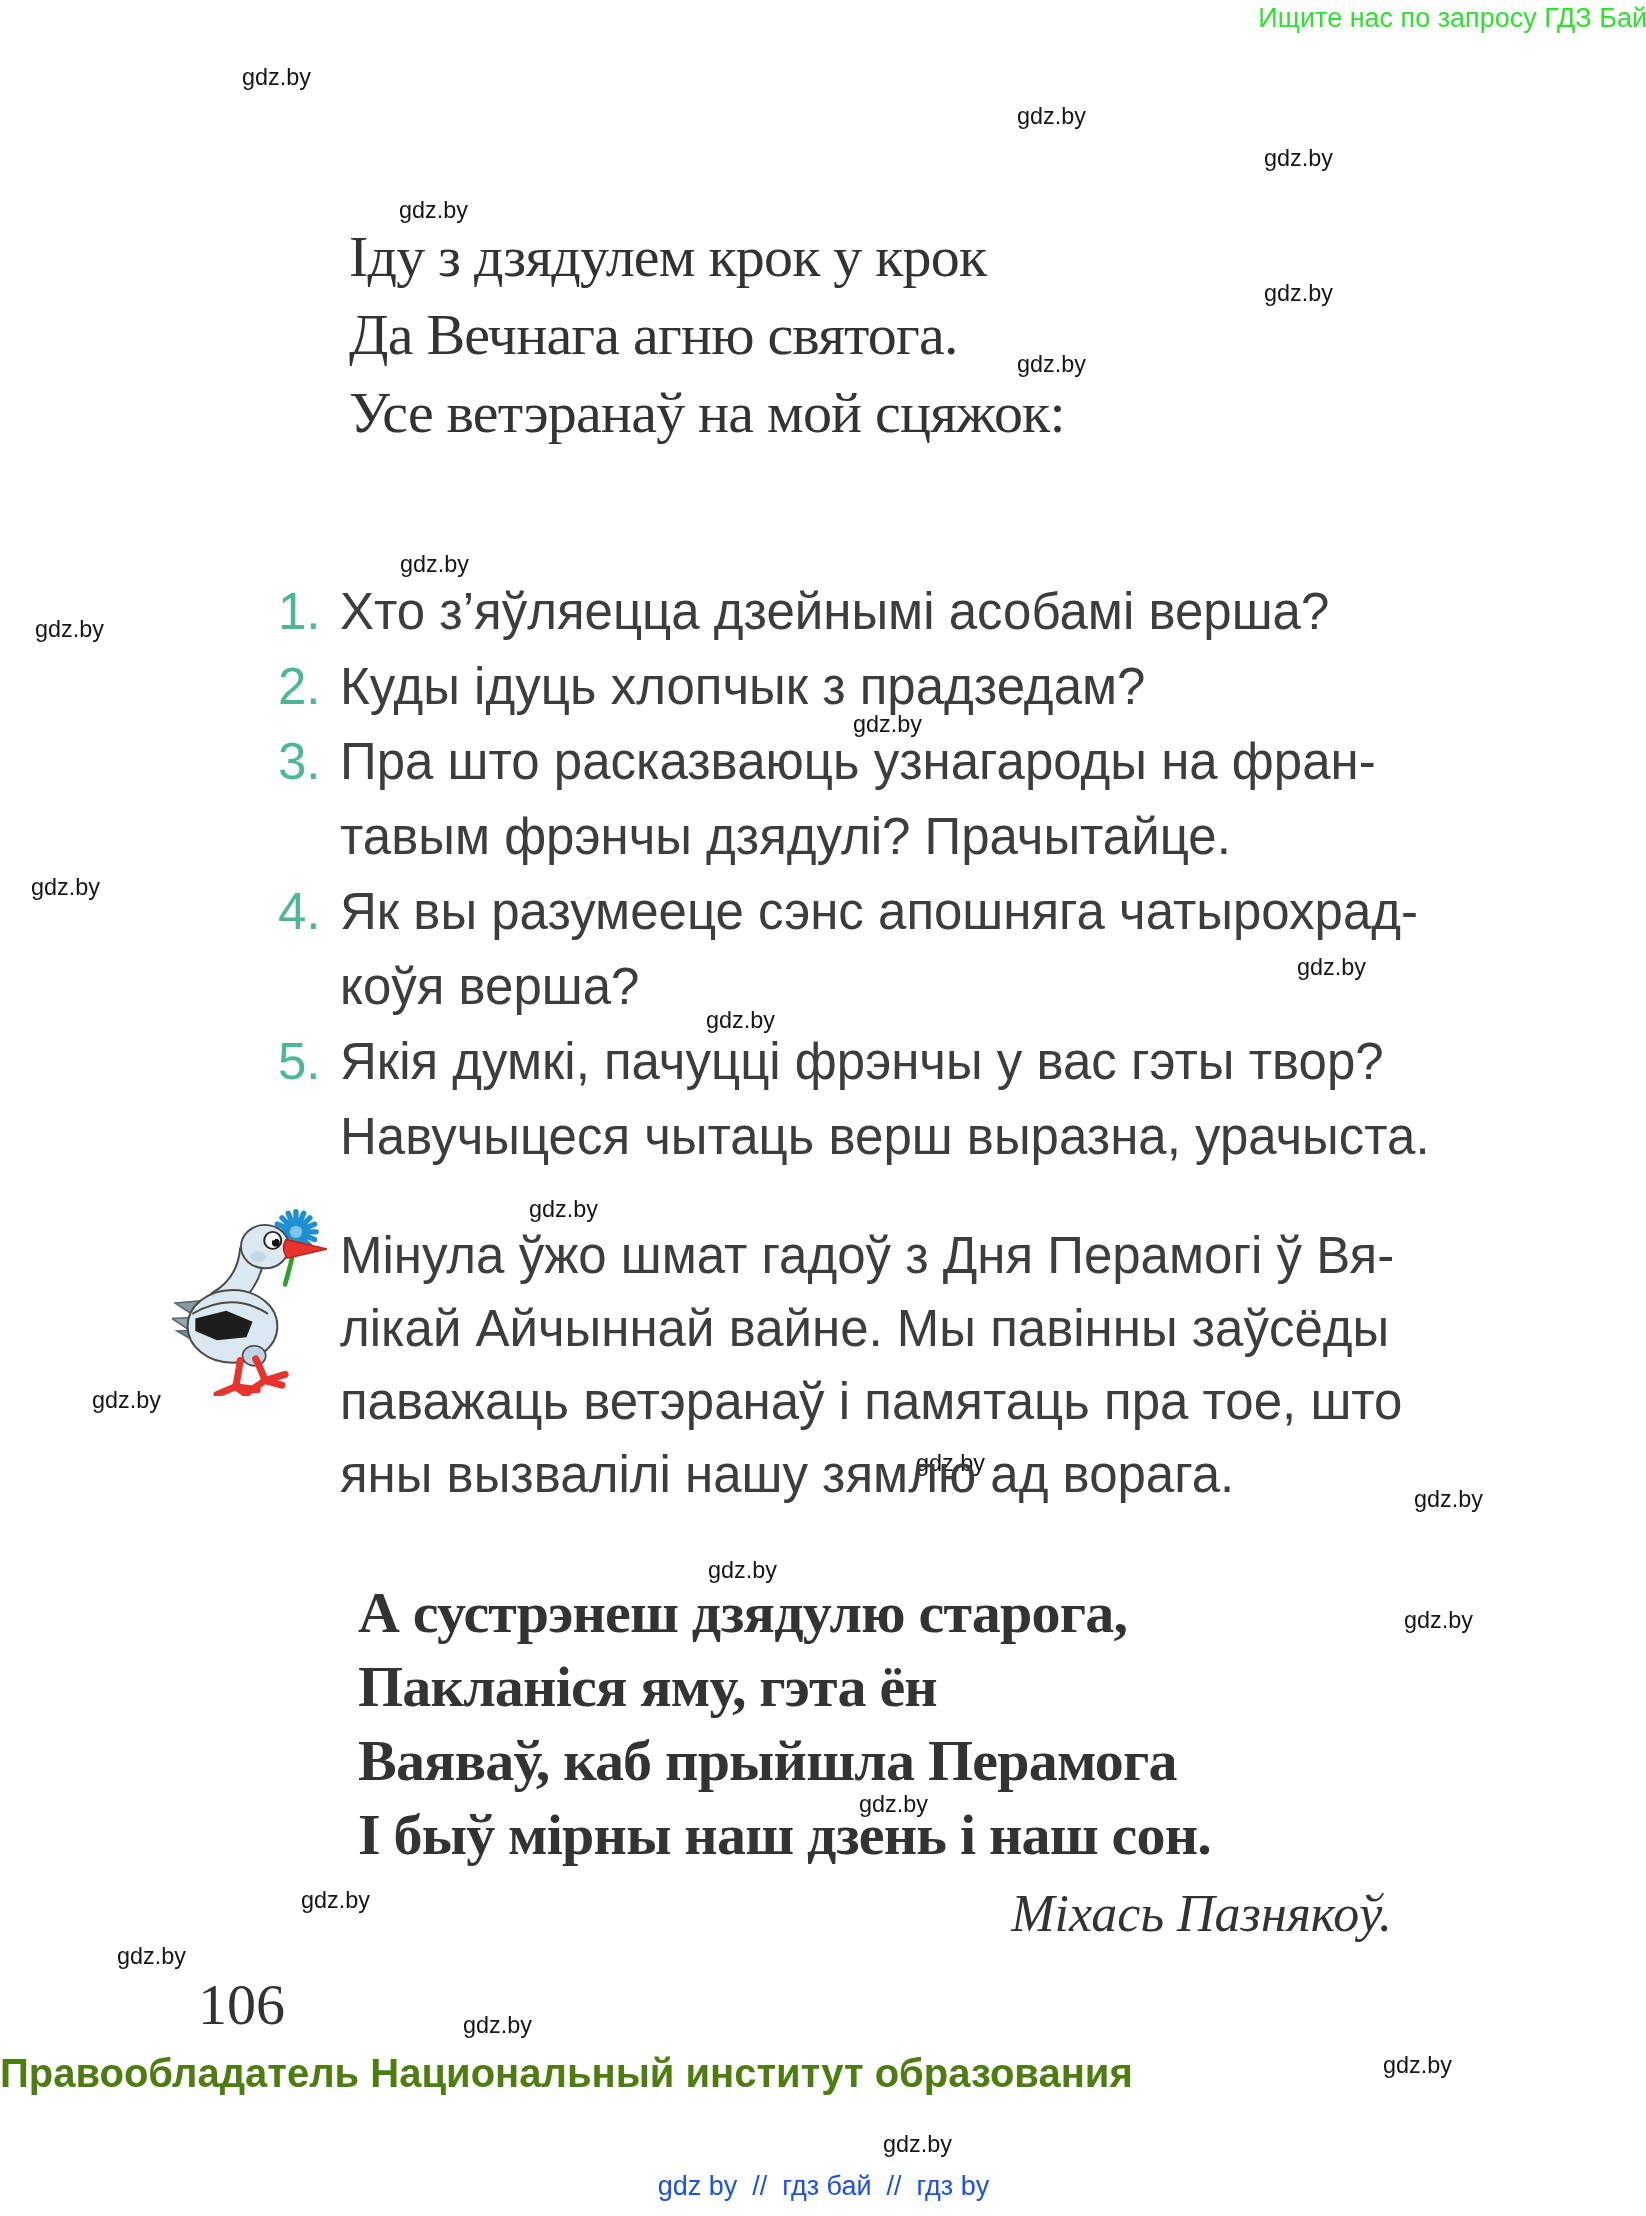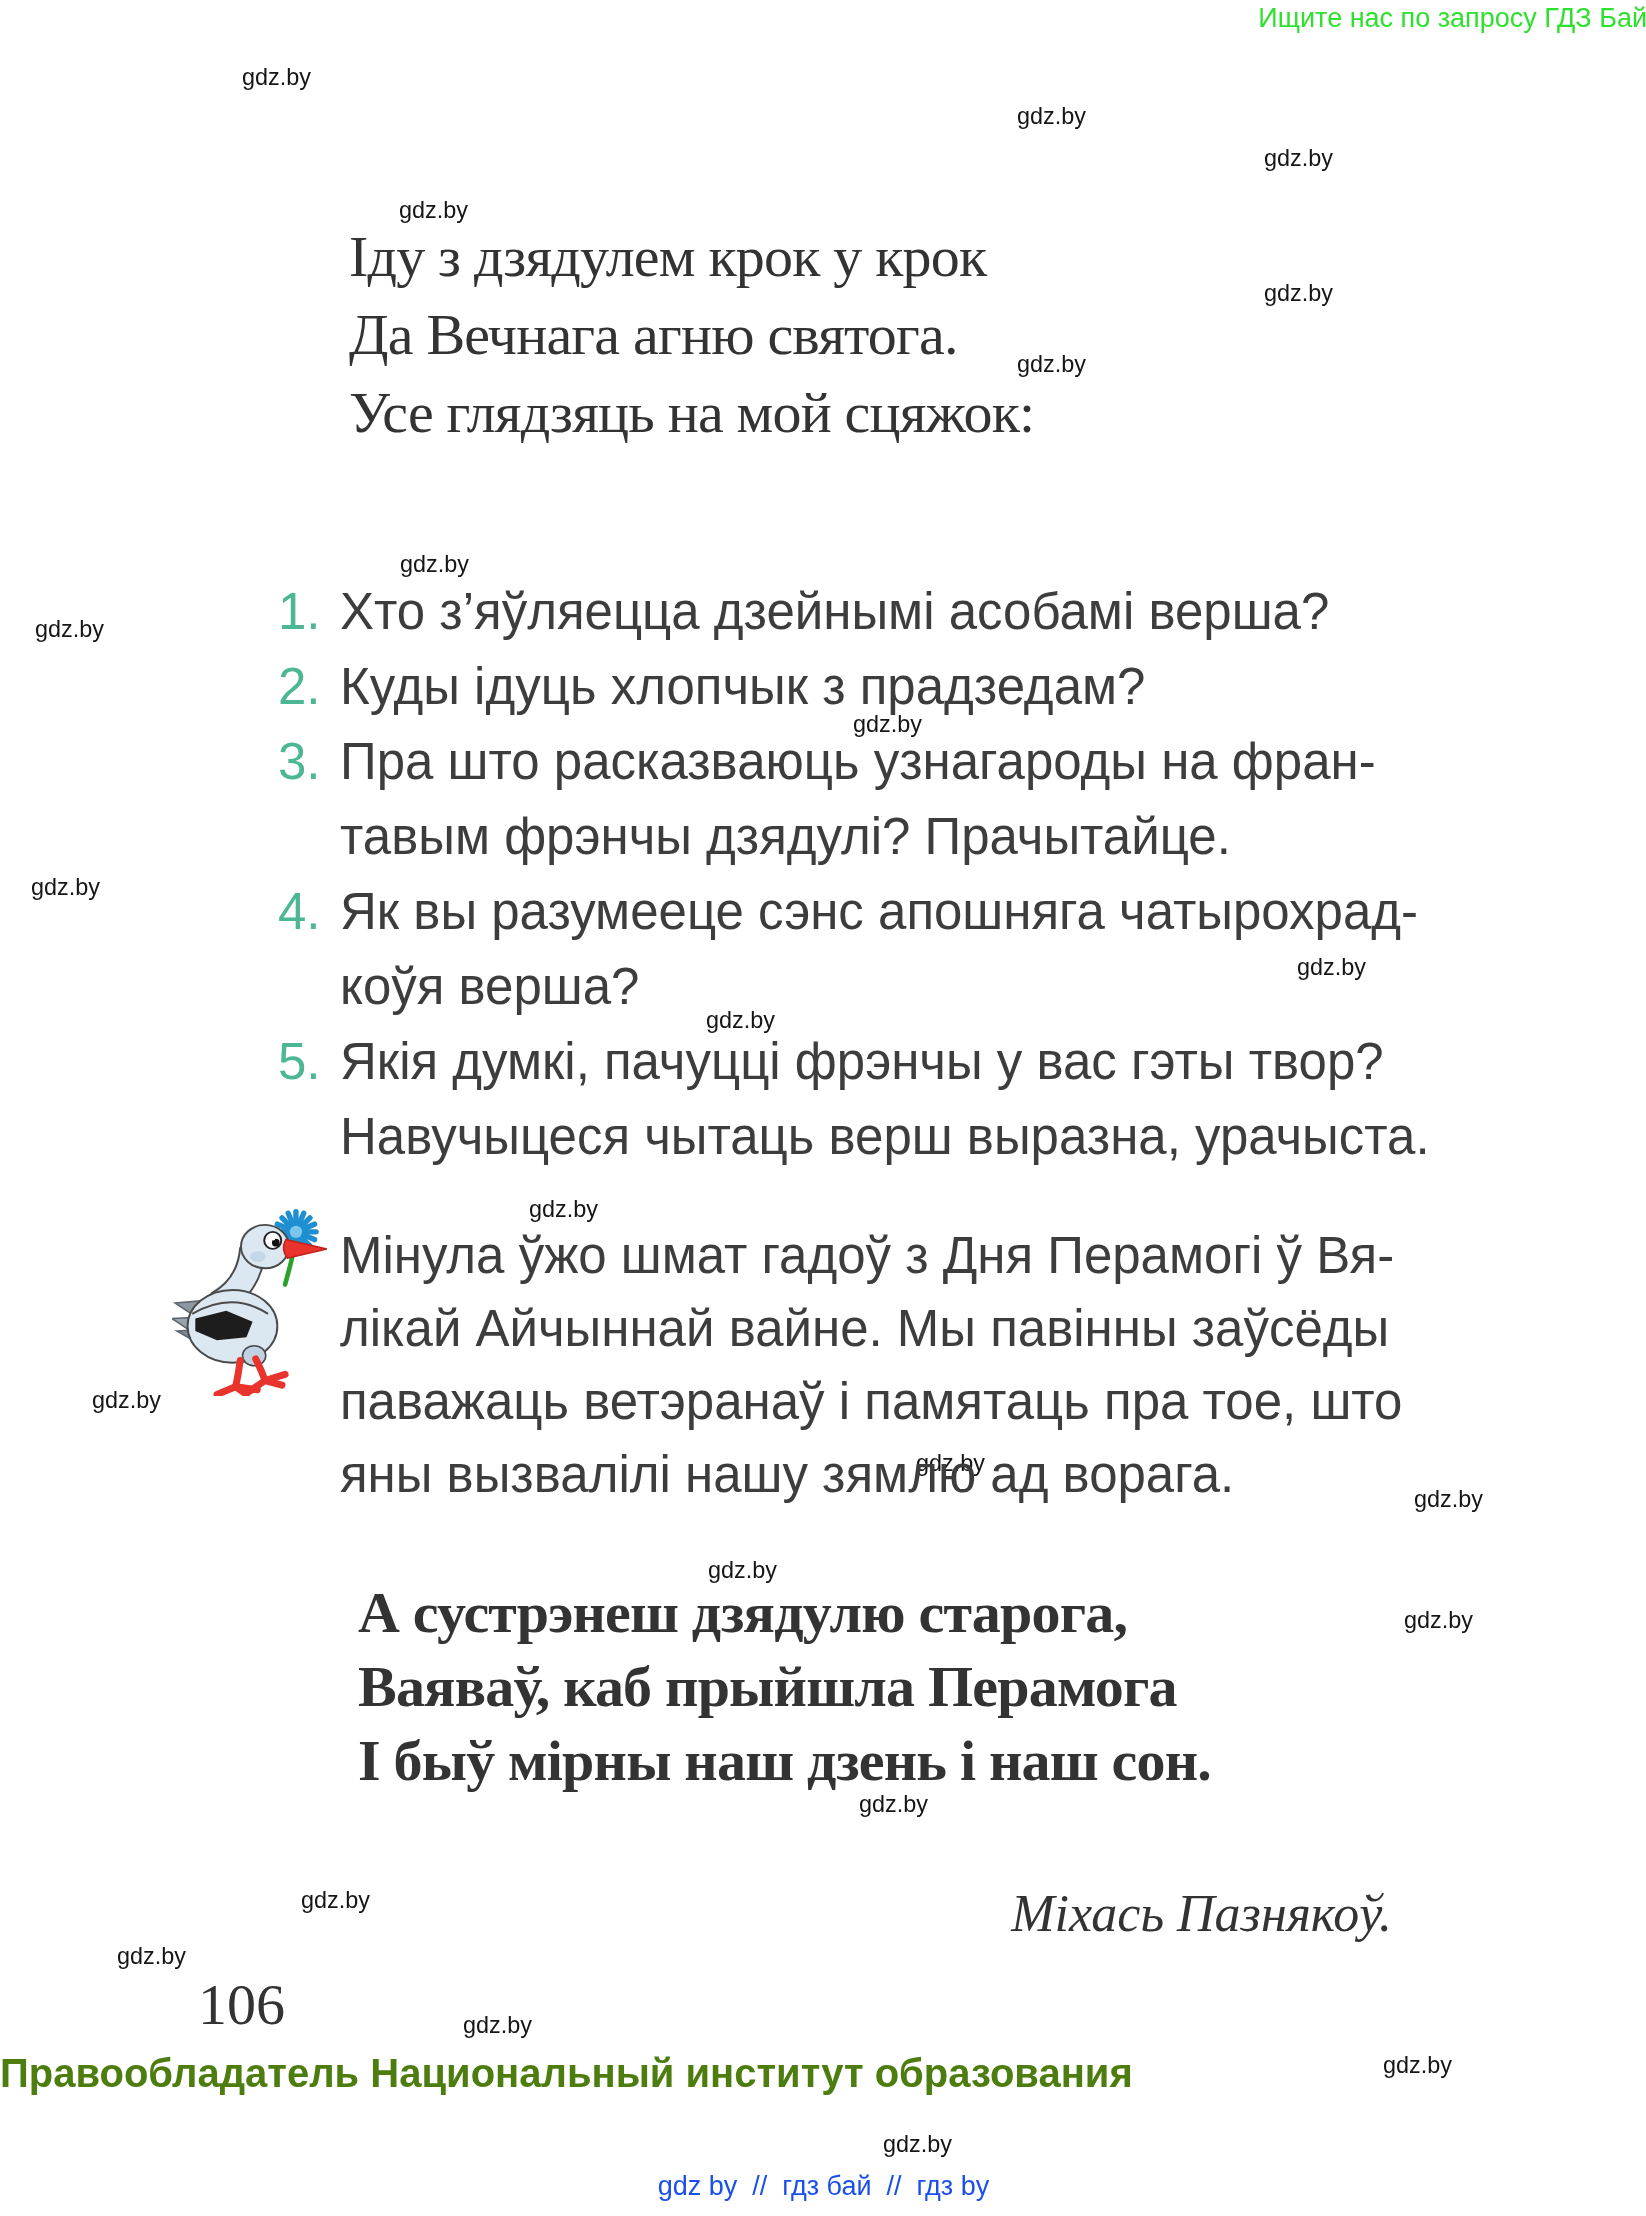--- a/index.html
+++ b/index.html
@@ -125,21 +125,21 @@
 <span class="wm" style="left:859px;top:1791px">gdz.by</span>
 <span class="wm" style="left:301px;top:1887px">gdz.by</span>
 <span class="wm" style="left:117px;top:1943px">gdz.by</span>
 <span class="wm" style="left:463px;top:2012px">gdz.by</span>
 <span class="wm" style="left:1383px;top:2052px">gdz.by</span>
 <span class="wm" style="left:883px;top:2131px">gdz.by</span>
 
 <div id="poem1" class="abs poem serif">
   <div>Іду з дзядулем крок у крок</div>
   <div>Да Вечнага агню святога.</div>
-  <div>Усе глядзяць на мой сцяжок:</div>
+  <div>Усе ветэранаў на мой сцяжок:</div>
 </div>
 
 <div class="abs questions">
   <div class="q-row">
     <div class="q-num">1.</div>
     <div class="q-text">Хто з’яўляецца дзейнымі асобамі верша?</div>
   </div>
   <div class="q-row">
     <div class="q-num">2.</div>
     <div class="q-text">Куды ідуць хлопчык з прадзедам?</div>
@@ -217,20 +217,21 @@
   </svg>
 </div>
 
 <div class="abs note-text">Мінула ўжо шмат гадоў з Дня Перамогі ў Вя-
 лікай Айчыннай вайне. Мы павінны заўсёды
 паважаць ветэранаў і памятаць пра тое, што
 яны вызвалілі нашу зямлю ад ворага.</div>
 
 <div id="poem2" class="abs poem serif">
   <div>А сустрэнеш дзядулю старога,</div>
+  <div>Пакланіся яму, гэта ён</div>
   <div>Ваяваў, каб прыйшла Перамога</div>
   <div>І быў мірны наш дзень і наш сон.</div>
 </div>
 
 <div class="abs author serif">Міхась Пазнякоў.</div>
 
 <div class="abs page-num serif">106</div>
 
 <div class="abs copyright">Правообладатель Национальный институт образования</div>
 

